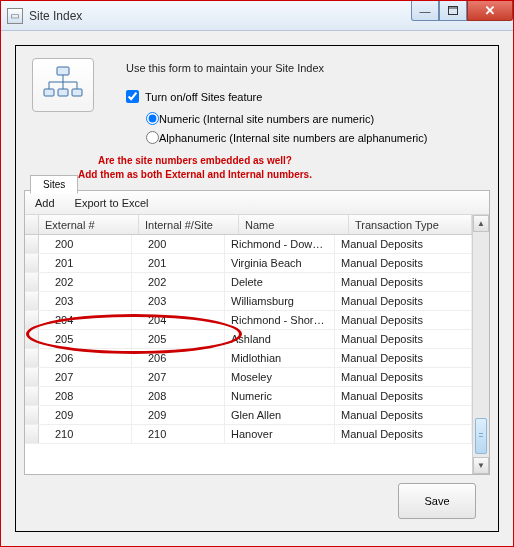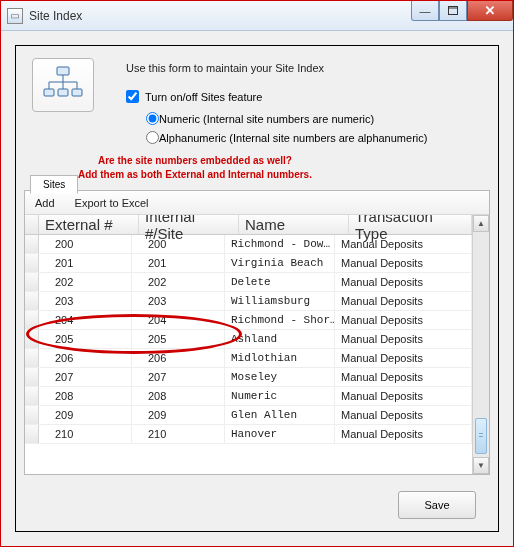--- a/index.html
+++ b/index.html
@@ -38,45 +38,45 @@
 .tabgroup { position: absolute; left: 8px; right: 8px; top: 124px; bottom: 56px; }
 .tab { position: absolute; top: 5px; left: 6px; background: #fff; border: 1px solid #b8b8b8; border-bottom: 1px solid #fff; padding: 3px 12px; font-size: 10px; z-index: 2; }
 .tabpane { position: absolute; top: 20px; left: 0; right: 0; bottom: 0; background: #fff; border: 1px solid #b8b8b8; }
 
 .toolbar { height: 24px; border-bottom: 1px solid #d8d8d8; display: flex; align-items: center; background: linear-gradient(#fefefe,#f0f0f0); }
 .toolbtn { padding: 0 10px; height: 100%; display: flex; align-items: center; color: #222; }
 
 .gridwrap { position: absolute; top: 24px; left: 0; right: 0; bottom: 0; display: flex; }
 .grid { flex: 1; overflow: hidden; }
 .gridhead { display: flex; background: linear-gradient(#fdfdfd,#ececec); border-bottom: 1px solid #ccc; height: 20px; }
-.gh { border-right: 1px solid #dcdcdc; padding: 2px 6px; display: flex; align-items: center; color: #333; font-size: 15px; }
+.gh { border-right: 1px solid #dcdcdc; padding: 2px 6px; display: flex; align-items: center; color: #333; font-size: 11px; }
 .col-ext { width: 100px; }
 .col-int { width: 100px; }
 .col-name { width: 110px; }
 .col-tt { flex: 1; }
 
 .gridbody { }
 .gr { display: flex; height: 19px; border-bottom: 1px solid #eee; }
 .rowhdr { width: 14px; background: linear-gradient(#fafafa,#e8e8e8); border-right: 1px solid #d4d4d4; }
 .gc { border-right: 1px solid #eee; padding: 1px 6px; display: flex; align-items: center; color: #222; font-size: 11px; white-space: nowrap; overflow: hidden; }
 .gc.col-ext, .gc.col-int { width: 93px; padding-left: 16px; }
-.gc.col-name { width: 110px; font-family: Liberation Mono, monospace; }
+.gc.col-name { width: 110px; }
 .gc.col-tt { flex: 1; }
 
 .vscroll { width: 17px; background: #e9e9e9; border-left: 1px solid #d0d0d0; position: relative; }
 .vsbtn { height: 17px; background: linear-gradient(#fafafa,#e0e0e0); border: 1px solid #c4c4c4; display: flex; align-items: center; justify-content: center; font-size: 8px; color: #555;}
 .vsbtn.bottom { position: absolute; bottom: 0; left: 0; right: 0;}
 .vsthumb { position: absolute; left: 2px; right: 2px; bottom: 20px; height: 36px; background: linear-gradient(#dceffc,#b8d7f0); border: 1px solid #8fb7da; border-radius: 2px;}
 .vsthumb::after { content:""; position:absolute; left:3px; right:3px; top:50%; height:6px; transform:translateY(-50%); background: repeating-linear-gradient(#7fa9cc 0 1px, transparent 1px 3px);}
 
 
 .ellipse { position: absolute; border: 3px solid #c00; border-radius: 50%/50%; pointer-events: none; left: 2px; top: 144px; width: 216px; height: 40px; z-index: 30;}
 
 
-.savebtn { position: absolute; right: 22px; bottom: 12px; width: 78px; height: 28px; background: linear-gradient(#fdfdfd,#e6e6e6); border: 1px solid #a8a8a8; border-radius: 3px; display: flex; align-items: center; justify-content: center; font-size: 11px;}
+.savebtn { position: absolute; right: 22px; bottom: 12px; width: 78px; height: 36px; background: linear-gradient(#fdfdfd,#e6e6e6); border: 1px solid #a8a8a8; border-radius: 3px; display: flex; align-items: center; justify-content: center; font-size: 11px;}
 </style>
 </head>
 <body>
 
 <div class="titlebar">
   <div class="title-icon">▭</div>
   <div class="title-text">Site Index</div>
   <div class="winbtns">
     <div class="winbtn min">—</div>
     <div class="winbtn max">

